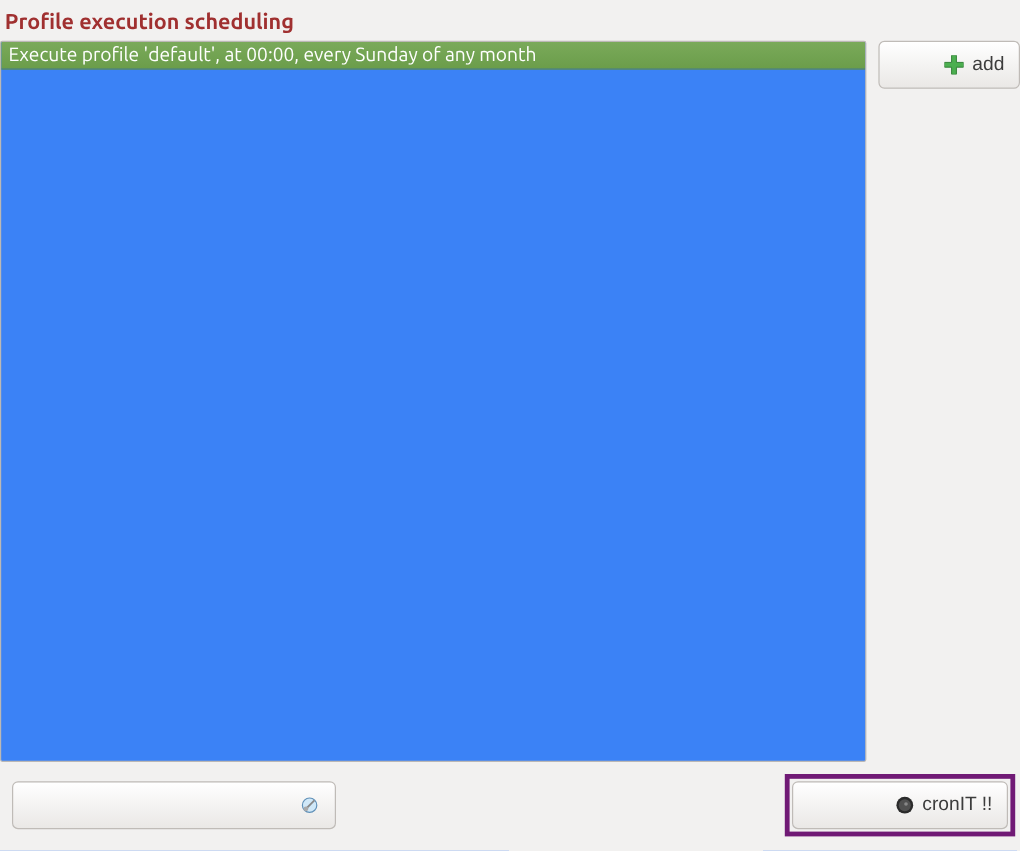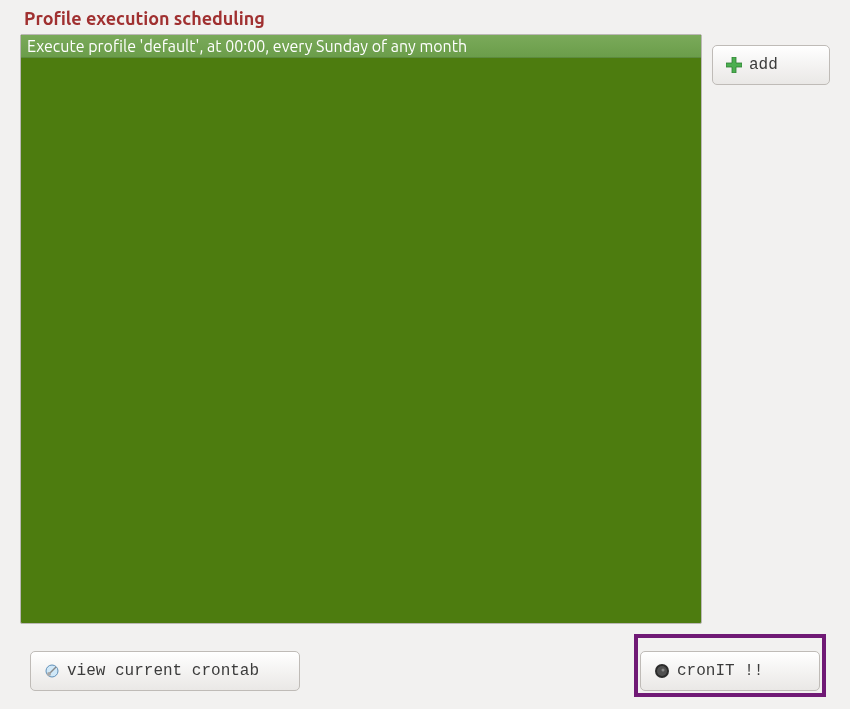--- a/index.html
+++ b/index.html
@@ -10,36 +10,36 @@
       font-family: Ubuntu, "Segoe UI", Arial, sans-serif;
       font-size: 15px;
       color: #3c3c3c;
       overflow: hidden;
     }
     .window {
       width: 100%;
       height: 100%;
       display: flex;
       flex-direction: column;
-      padding: 0 20px;
+      padding: 0 0;
     }
     .title {
       color: #a03030;
       font-weight: bold;
       font-size: 18px;
       padding: 8px 4px 6px 4px;
     }
     .content-row {
       display: flex;
       flex: 1;
       gap: 10px;
     }
     .list-area {
       flex: 1;
-      background: #4d7c0f;
+      background: #3b82f6;
       border: 1px solid #bbb8b5;
       border-radius: 2px;
       overflow: hidden;
     }
     .list-item {
       background: #6b9d4a;
       background: linear-gradient(to bottom, #7aaa5a 0%, #6b9d4a 100%);
       color: #ffffff;
       padding: 2px 6px;
       font-size: 16px;
@@ -54,25 +54,24 @@
     .btn {
       background: linear-gradient(to bottom, #ffffff 0%, #f4f3f2 50%, #eae8e6 100%);
       border: 1px solid #bfbbb7;
       border-radius: 5px;
       padding: 8px 12px;
       font-size: 16px;
       color: #3c3c3c;
       cursor: pointer;
       display: inline-flex;
       align-items: center;
-      justify-content: flex-start;
+      justify-content: flex-end;
       gap: 6px;
-      font-family: Liberation Mono, monospace;
+      font-family: Liberation Sans, sans-serif;
       box-shadow: inset 0 1px 0 rgba(255,255,255,0.7);
-      margin-top: 11px;
     }
     .btn-side { height: 40px; }
     .footer {
       display: flex;
       align-items: center;
       padding: 10px 4px 12px 10px;
       gap: 10px;
     }
     .footer-spacer { flex: 1; }
     .highlight-box {
@@ -116,21 +115,20 @@
 
   <div class="footer">
     <button class="btn btn-footer" style="min-width:270px;">
       <span class="icon">
         <svg viewBox="0 0 16 16" width="16" height="16">
           <circle cx="8" cy="8" r="6" fill="#d0e8f8" stroke="#6090b8" stroke-width="1"></circle>
           <path d="M4 12 L12 4" stroke="#888" stroke-width="1.5"></path>
           <circle cx="5" cy="11" r="2" fill="#aaa"></circle>
         </svg>
       </span>
-      <span>view current crontab</span>
     </button>
 
     <div class="footer-spacer"></div>
 
     <div class="highlight-box">
       <button class="btn btn-footer" style="min-width:180px;">
         <span class="icon">
           <svg viewBox="0 0 16 16" width="16" height="16">
             <circle cx="8" cy="8" r="7" fill="#2b2b2b"></circle>
             <circle cx="8" cy="8" r="5" fill="#505050"></circle>

